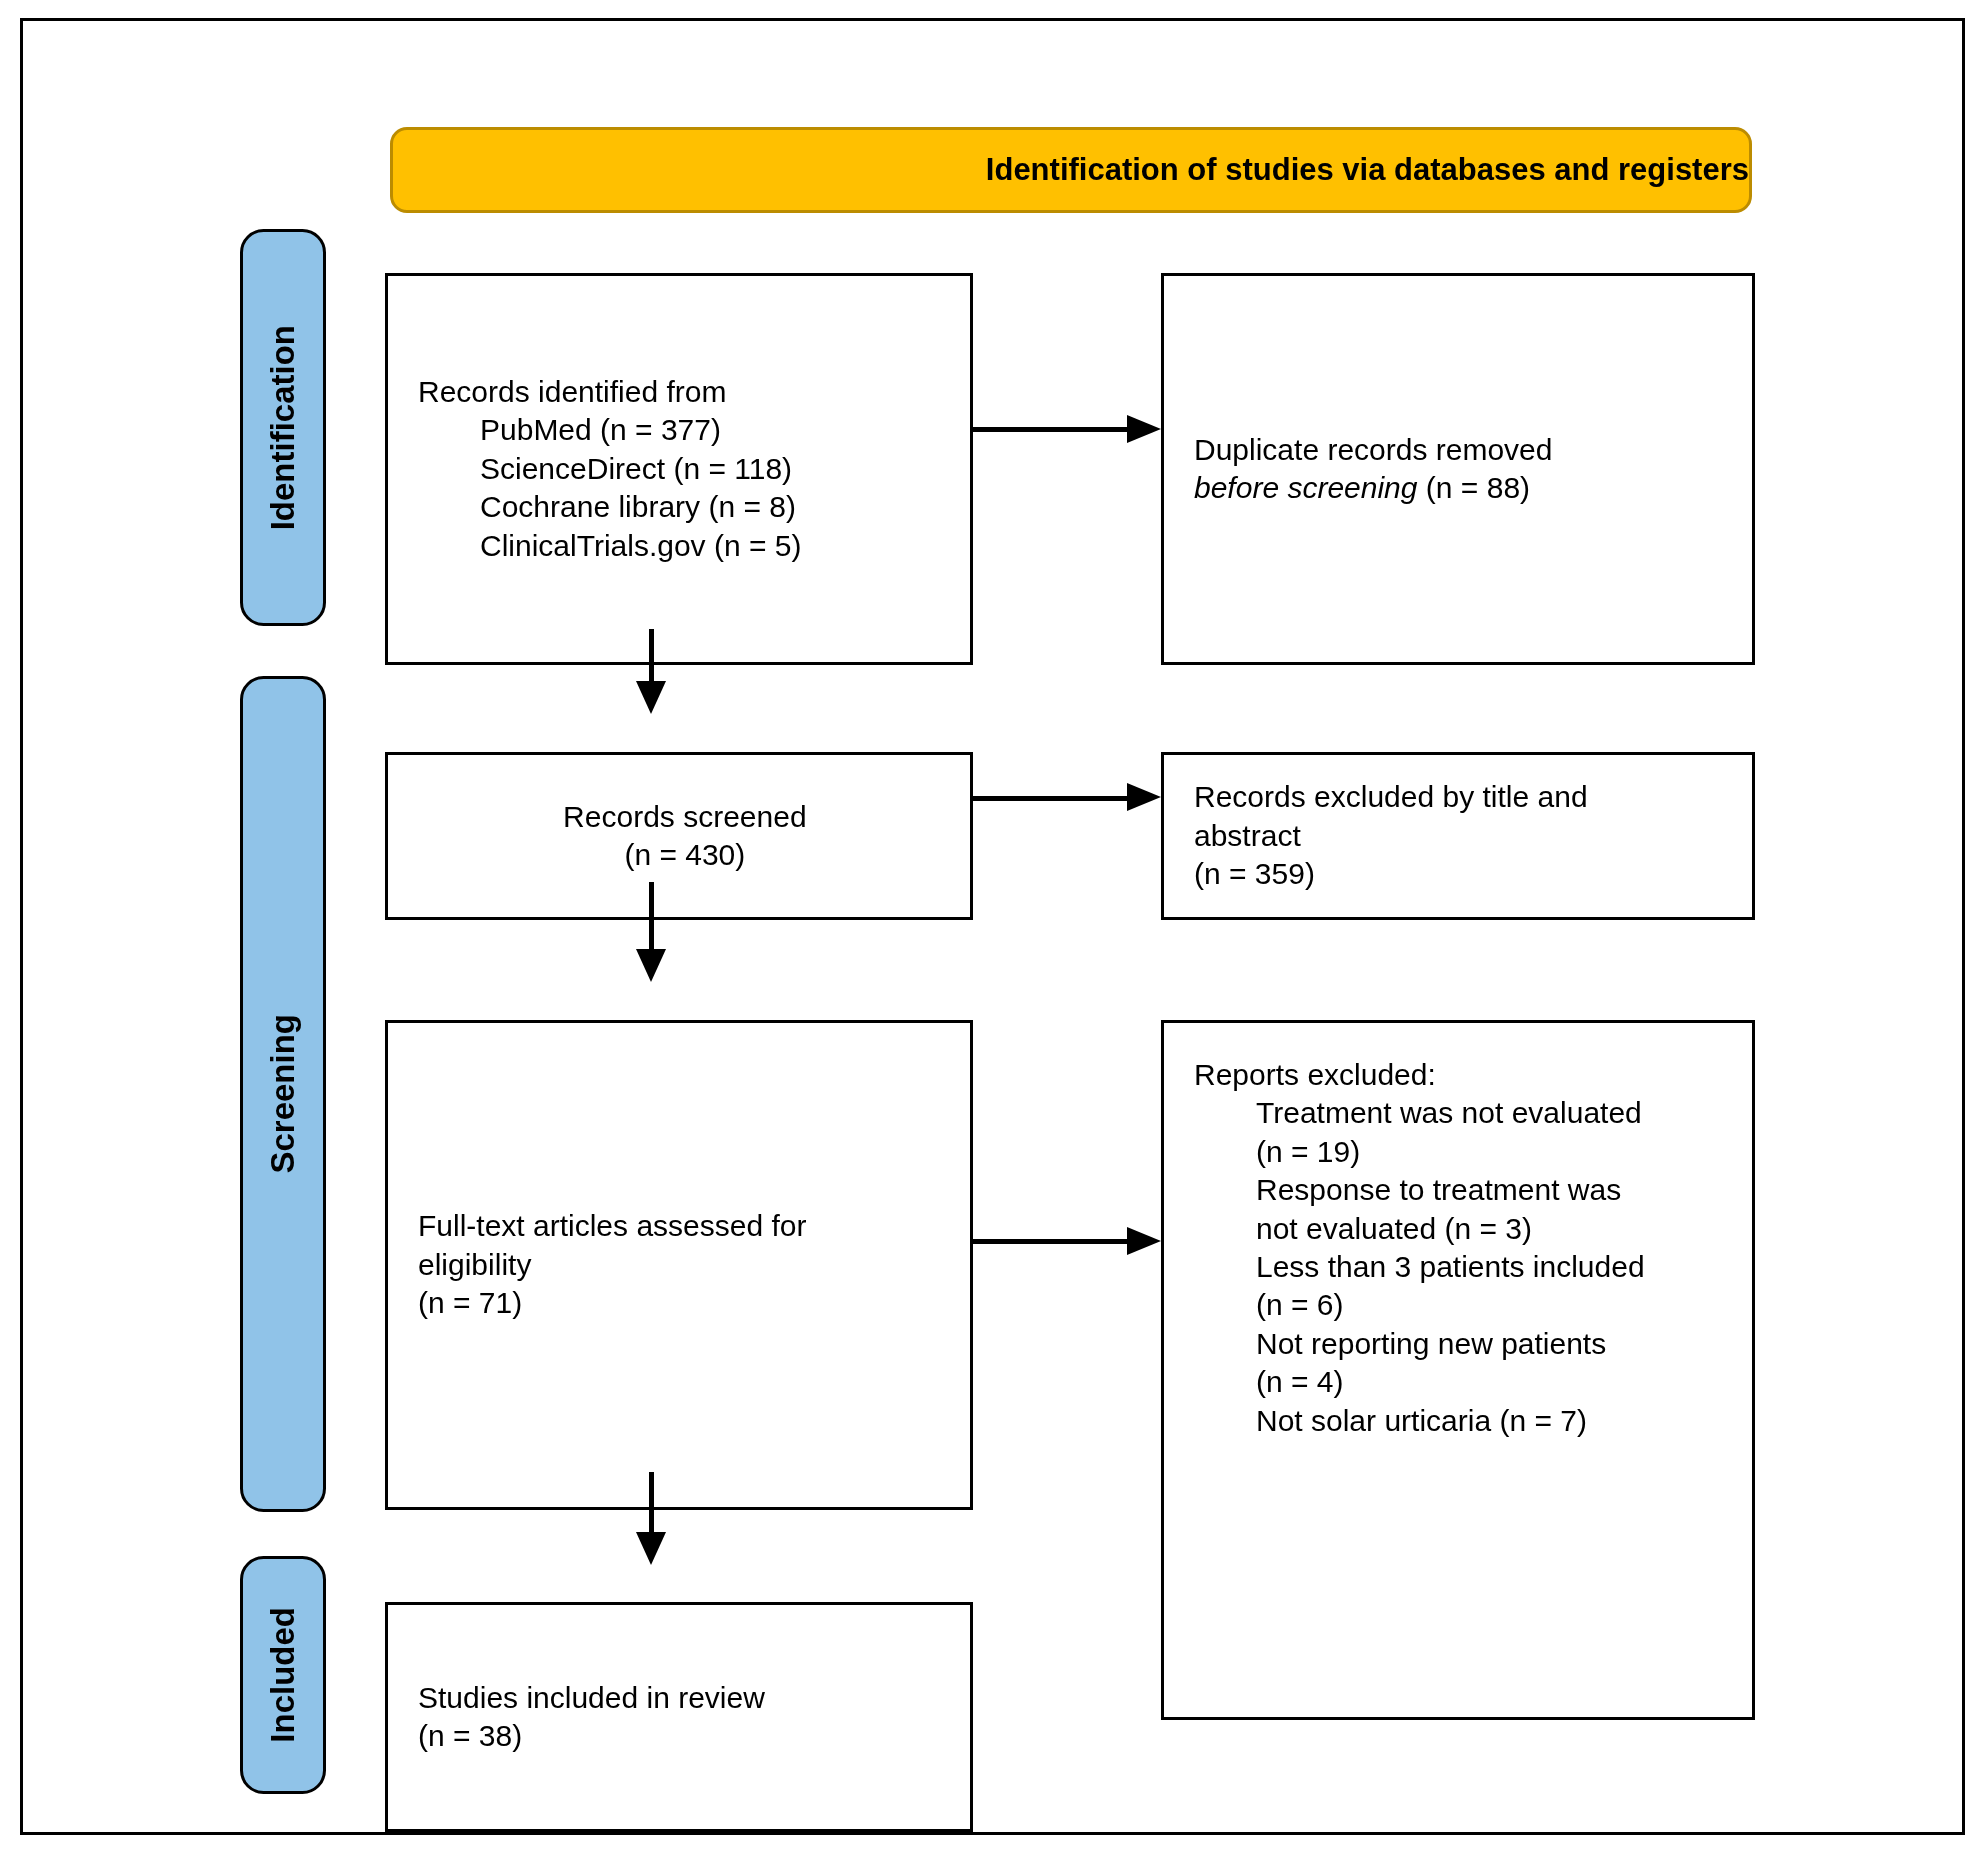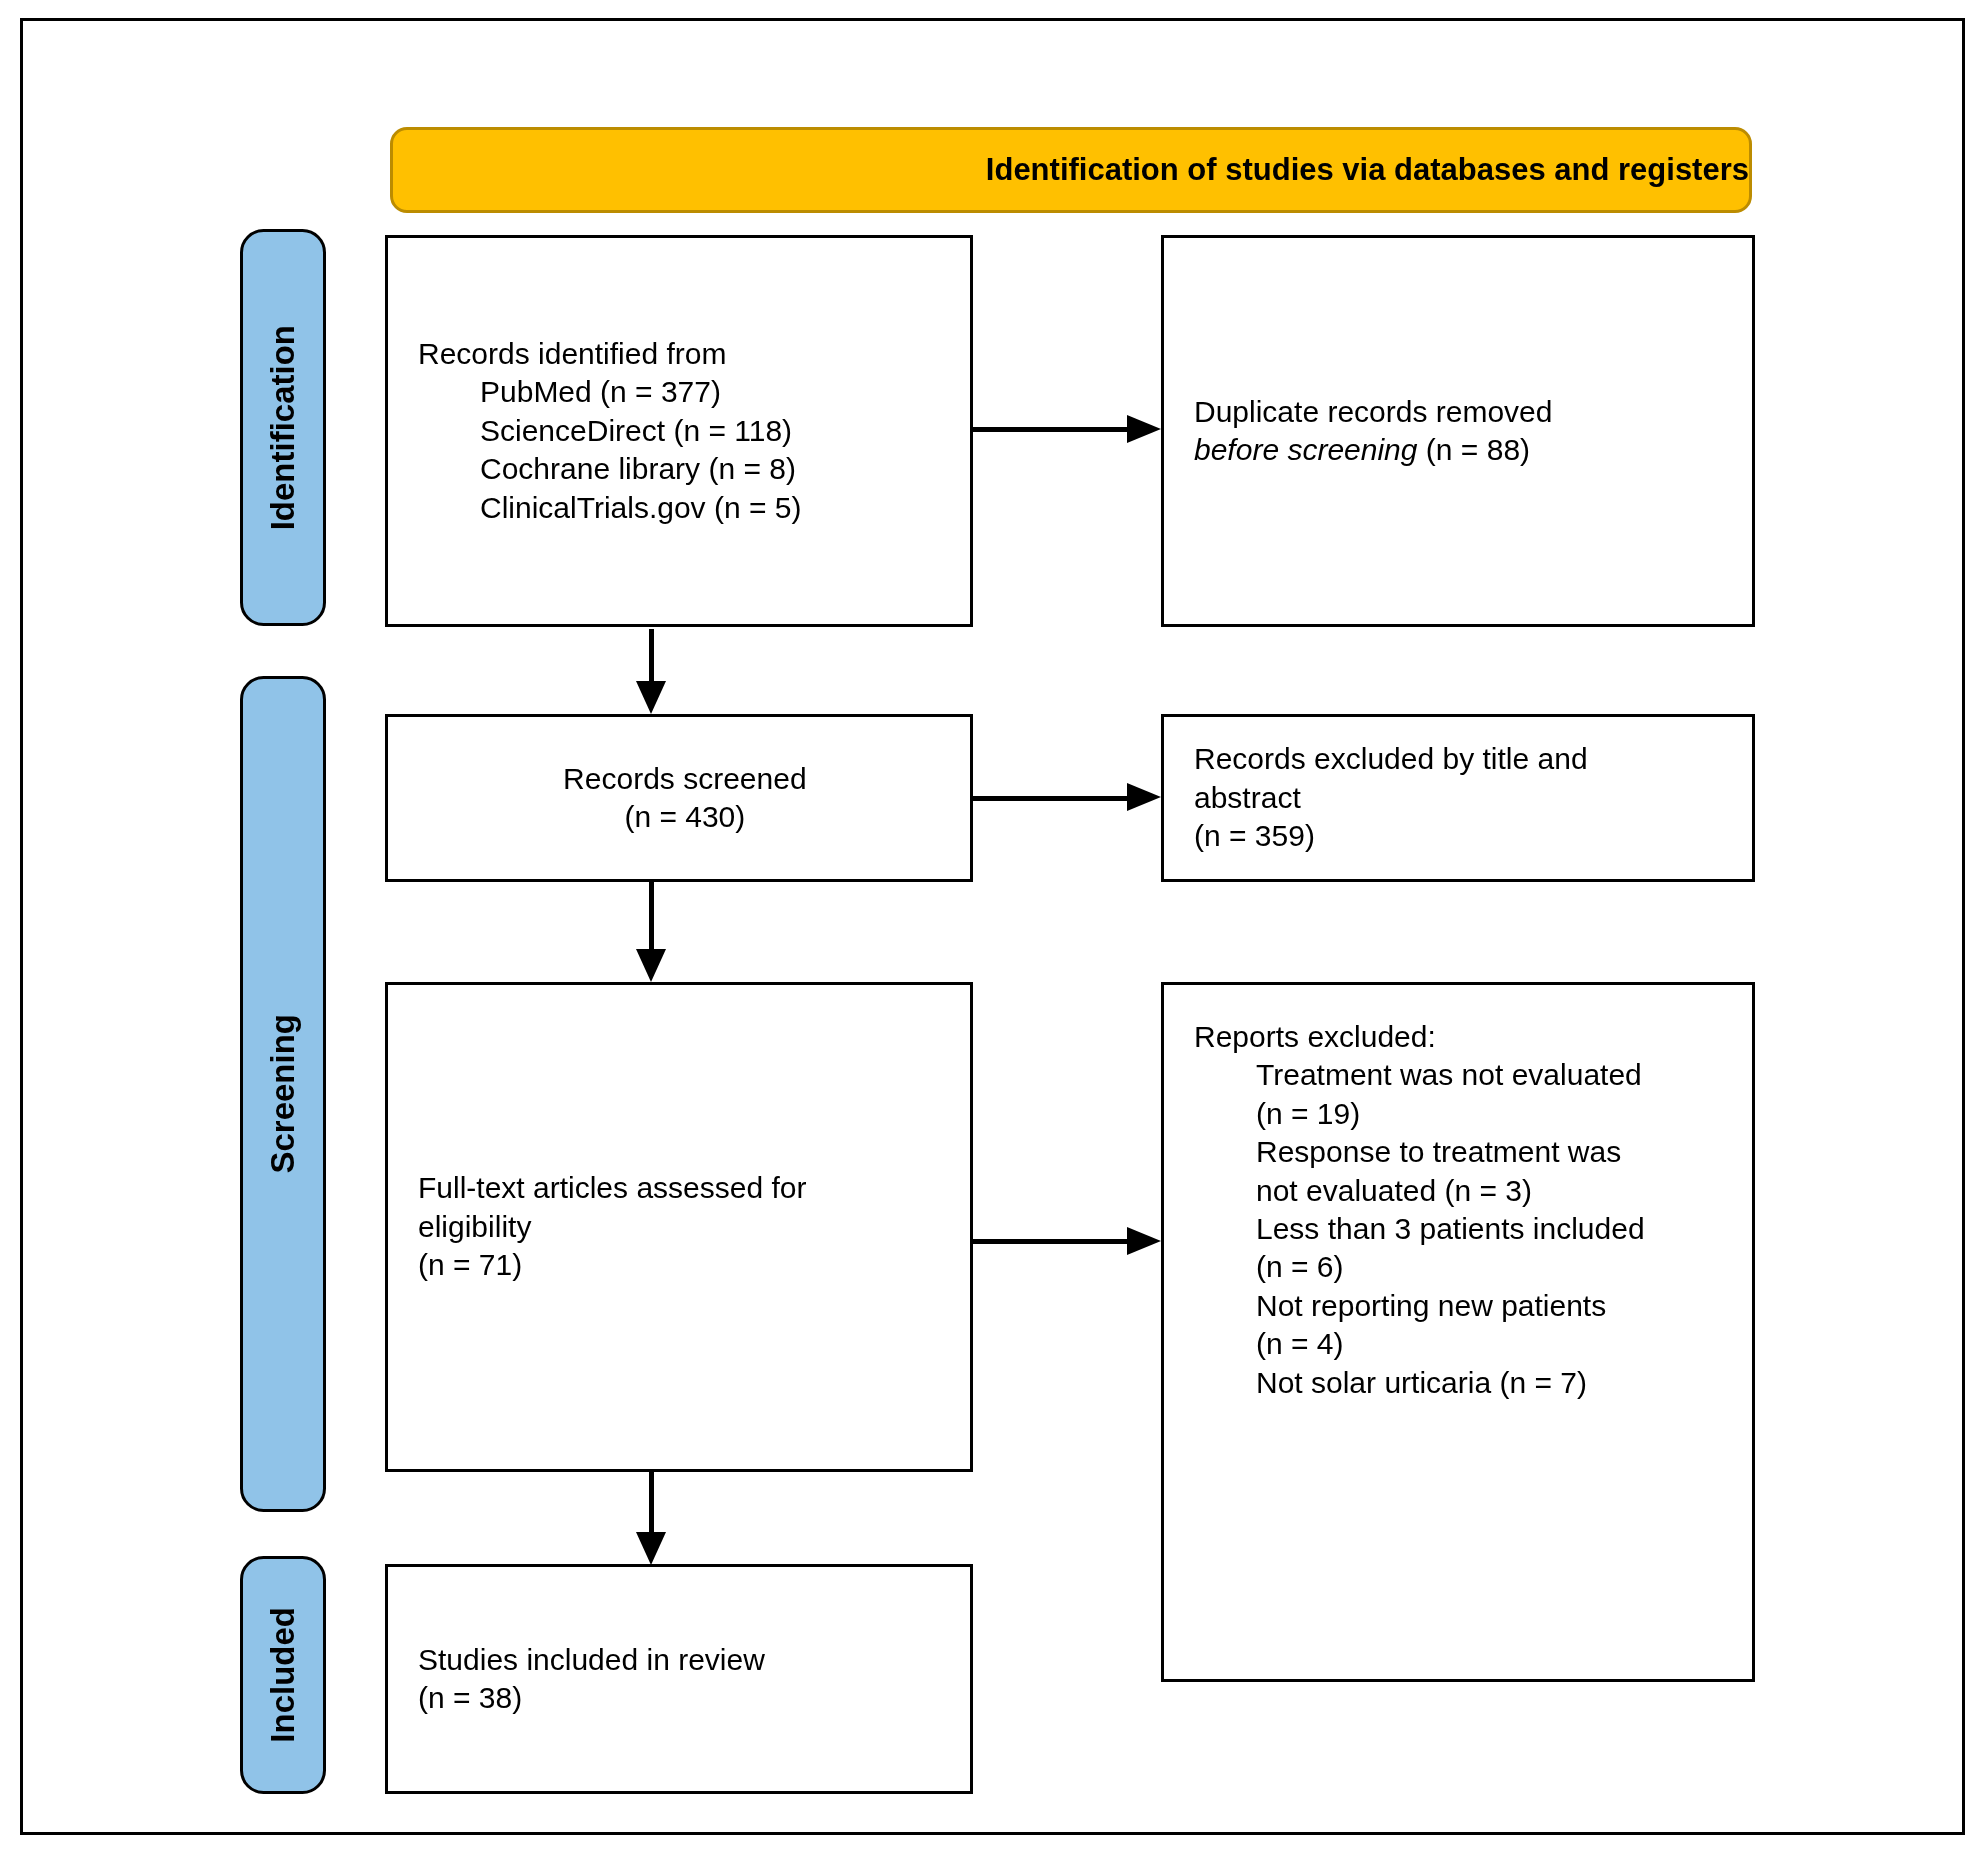--- a/index.html
+++ b/index.html
@@ -47,20 +47,21 @@
   }
   .box {
     position: absolute;
     box-sizing: border-box;
     background: #ffffff;
     border: 3.9px solid #000000;
     font-size: 30px;
     line-height: 1.28;
     display: flex; flex-direction: column; justify-content: center;
     padding: 13px 18.3px 13px 30px;
+    margin-top: 38px;
   }
   .box.top-align { justify-content: flex-start; padding-top: 33px; }
   .sub { margin-left: 62px; }
   .stem-v { position: absolute; width: 4.6px; background: #000000; }
   .stem-h { position: absolute; height: 4.6px; background: #000000; }
   .head-down {
     position: absolute; width: 0; height: 0;
     border-left: 15px solid transparent;
     border-right: 15px solid transparent;
     border-top: 33px solid #000000;

